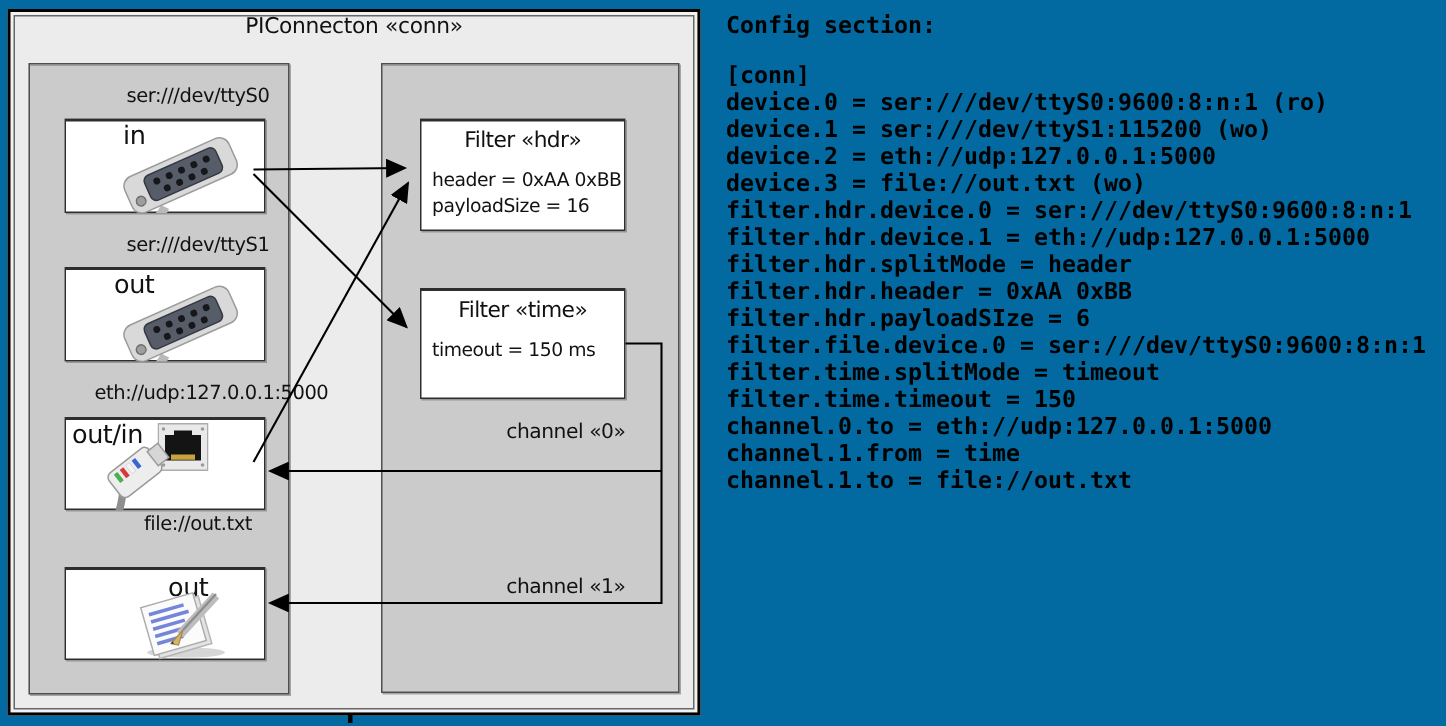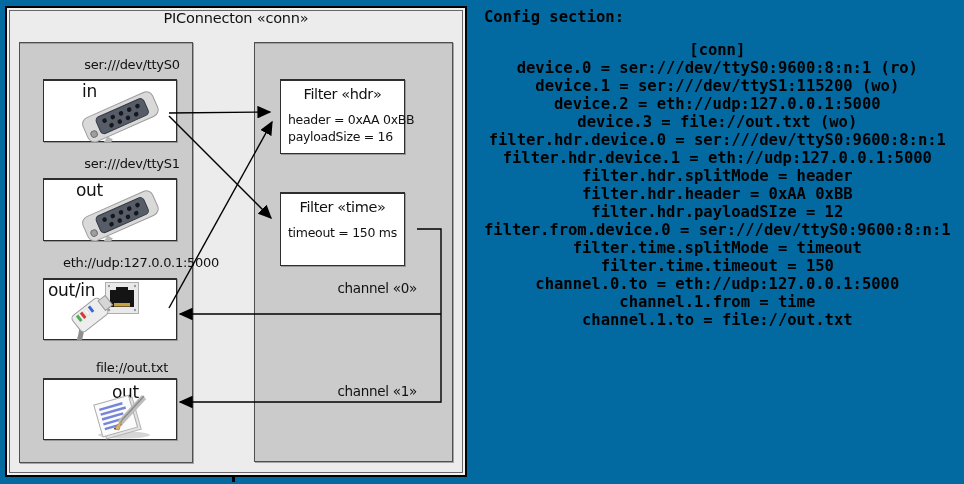--- a/index.html
+++ b/index.html
@@ -16,35 +16,35 @@
   .devices-panel{left:19px;top:42px;width:174px;height:421px;}
   .filters-panel{left:254px;top:42px;width:199px;height:420px;}
   .filters-title{position:absolute;left:254px;top:46px;width:199px;text-align:center;
                  font-size:15px;letter-spacing:-0.3px;margin-top:32px;}
   .dev-label{position:absolute;left:19px;width:138px;text-align:center;
              font-size:13px;letter-spacing:-0.3px;padding-left:44px;}
   .white-box{position:absolute;box-sizing:border-box;background:#fff;border:1px solid #2e2e2e;
              border-top-width:2px;box-shadow:1px 1px 0 #979797;}
   .dev-box{left:43px;width:134px;text-align:right;}
   .io{position:absolute;font-size:17px;letter-spacing:-0.3px;}
-  .filter-box{left:280px;width:125px;}
+  .filter-box{left:280px;width:137px;}
   .filter-title{position:absolute;left:0;top:5px;width:100%;text-align:center;
                 font-size:14.5px;letter-spacing:-0.4px;}
   .filter-line{position:absolute;left:7px;font-size:12.5px;letter-spacing:-0.3px;white-space:nowrap;}
   .chan-label{position:absolute;left:254px;width:163px;text-align:right;
               font-size:13.5px;letter-spacing:-0.3px;}
   .arrows{position:absolute;left:0;top:0;width:964px;height:484px;pointer-events:none;}
   .icon-svg{position:absolute;}
   .bottom-tick{position:absolute;left:232px;top:476px;width:3px;height:6px;background:#000;}
   
   .config{position:absolute;left:484px;top:0;width:478px;
           font-family:"DejaVu Sans Mono",monospace;font-weight:bold;color:#000;}
   .cfg-heading{position:absolute;left:0;top:8px;font-size:15.5px;text-align:center;}
   .cfg-lines{position:absolute;left:0;top:41px;}
-  .cfg-line{font-size:15.5px;line-height:18px;white-space:pre;text-align:center;}
+  .cfg-line{font-size:15.5px;line-height:18px;white-space:pre;}
 </style>
 </head>
 <body>
 
 <div class="stage">
 
   <div class="outer-box"></div>
   <div class="diagram-title">PIConnecton «conn»</div>
 
   <div class="panel devices-panel"></div>
@@ -113,21 +113,21 @@
         <rect x="20" y="12" width="34" height="20" rx="4" fill="#ededed" stroke="#9a9a9a"></rect>
         <rect x="52" y="16" width="9" height="12" fill="#d6d6d6" stroke="#9a9a9a"></rect>
         <rect x="25" y="14.5" width="3" height="7" fill="#4caf50"></rect>
         <rect x="30" y="14.5" width="3" height="7" fill="#d23b3b"></rect>
         <rect x="35" y="14.5" width="3" height="7" fill="#f4f4f4" stroke="#cfcfcf" stroke-width="0.5"></rect>
         <rect x="40" y="14.5" width="3" height="7" fill="#3b66d2"></rect>
       </g>
     </svg>
   </div>
 
-  <div class="dev-label" style="top:360px">file://out.txt</div>
+  <div class="dev-label" style="top:342px">file://out.txt</div>
   <div class="white-box dev-box" style="top:378px;height:62px">
     <span class="io" style="left:68px;top:2px">out</span>
     <svg class="icon-svg" style="left:42px;top:11px" width="80" height="50" viewBox="0 0 80 50">
       <ellipse cx="38" cy="44" rx="26" ry="3.5" fill="#d6d6d6"></ellipse>
       <g transform="rotate(-16 32 26)">
         <rect x="15" y="11" width="36" height="33" fill="#e3e3e3" stroke="#b5b5b5"></rect>
         <rect x="12" y="8" width="36" height="33" fill="#fbfbfb" stroke="#adadad"></rect>
         <path d="M16,14 h24 M16,19 h26 M16,24 h22 M16,29 h25 M16,34 h18" stroke="#7585da" stroke-width="2.4" fill="none"></path>
       </g>
       <g>
@@ -173,22 +173,22 @@
     <div class="cfg-lines">
         <div class="cfg-line">[conn]</div>
         <div class="cfg-line">device.0 = ser:///dev/ttyS0:9600:8:n:1 (ro)</div>
         <div class="cfg-line">device.1 = ser:///dev/ttyS1:115200 (wo)</div>
         <div class="cfg-line">device.2 = eth://udp:127.0.0.1:5000</div>
         <div class="cfg-line">device.3 = file://out.txt (wo)</div>
         <div class="cfg-line">filter.hdr.device.0 = ser:///dev/ttyS0:9600:8:n:1</div>
         <div class="cfg-line">filter.hdr.device.1 = eth://udp:127.0.0.1:5000</div>
         <div class="cfg-line">filter.hdr.splitMode = header</div>
         <div class="cfg-line">filter.hdr.header = 0xAA 0xBB</div>
-        <div class="cfg-line">filter.hdr.payloadSIze = 12</div>
-        <div class="cfg-line">filter.from.device.0 = ser:///dev/ttyS0:9600:8:n:1</div>
+        <div class="cfg-line">filter.hdr.payloadSIze = 6</div>
+        <div class="cfg-line">filter.file.device.0 = ser:///dev/ttyS0:9600:8:n:1</div>
         <div class="cfg-line">filter.time.splitMode = timeout</div>
         <div class="cfg-line">filter.time.timeout = 150</div>
         <div class="cfg-line">channel.0.to = eth://udp:127.0.0.1:5000</div>
         <div class="cfg-line">channel.1.from = time</div>
         <div class="cfg-line">channel.1.to = file://out.txt</div>
       </div>
   </div>
 
 </div>
 

